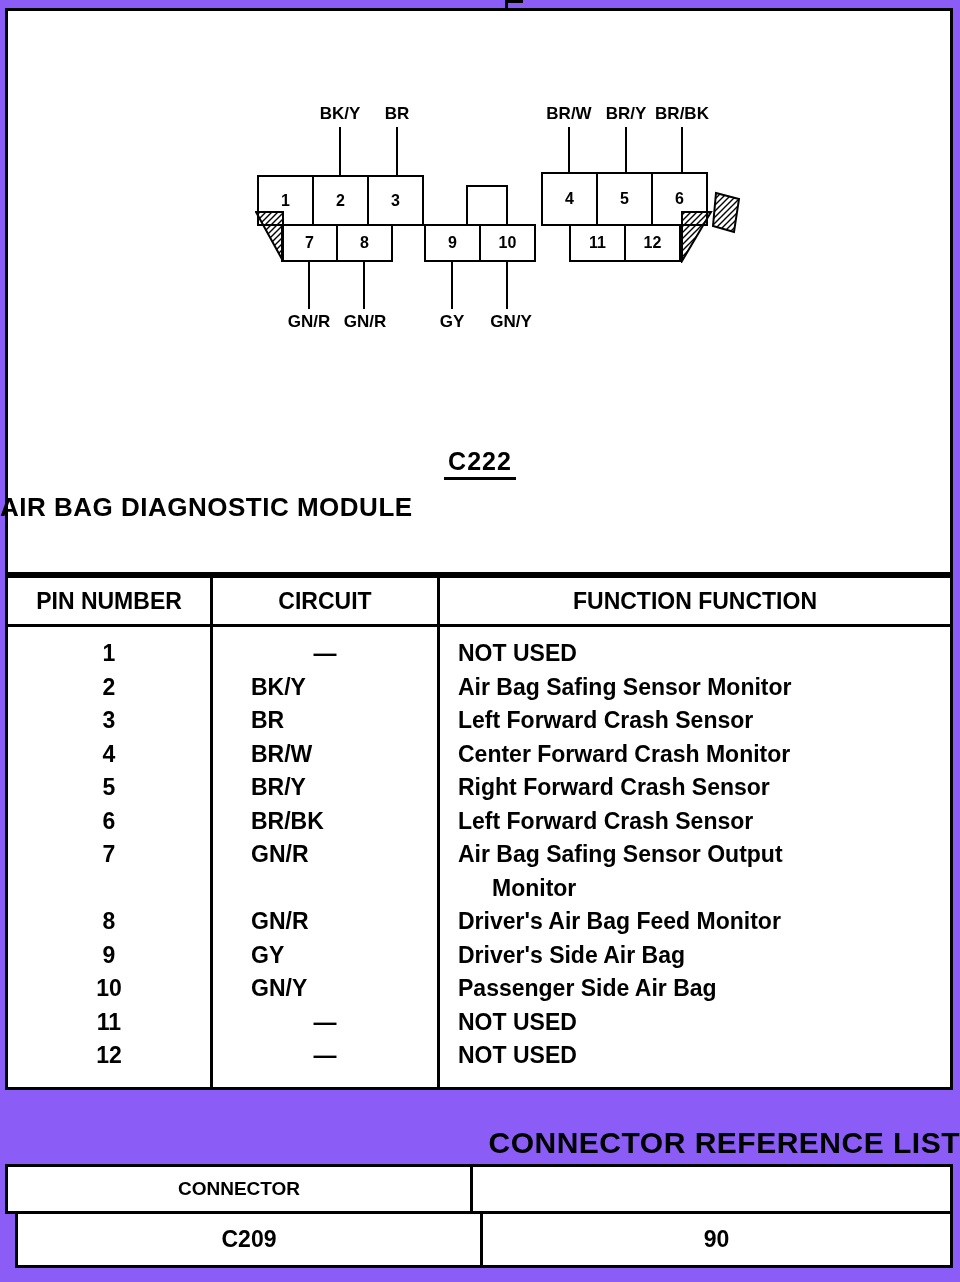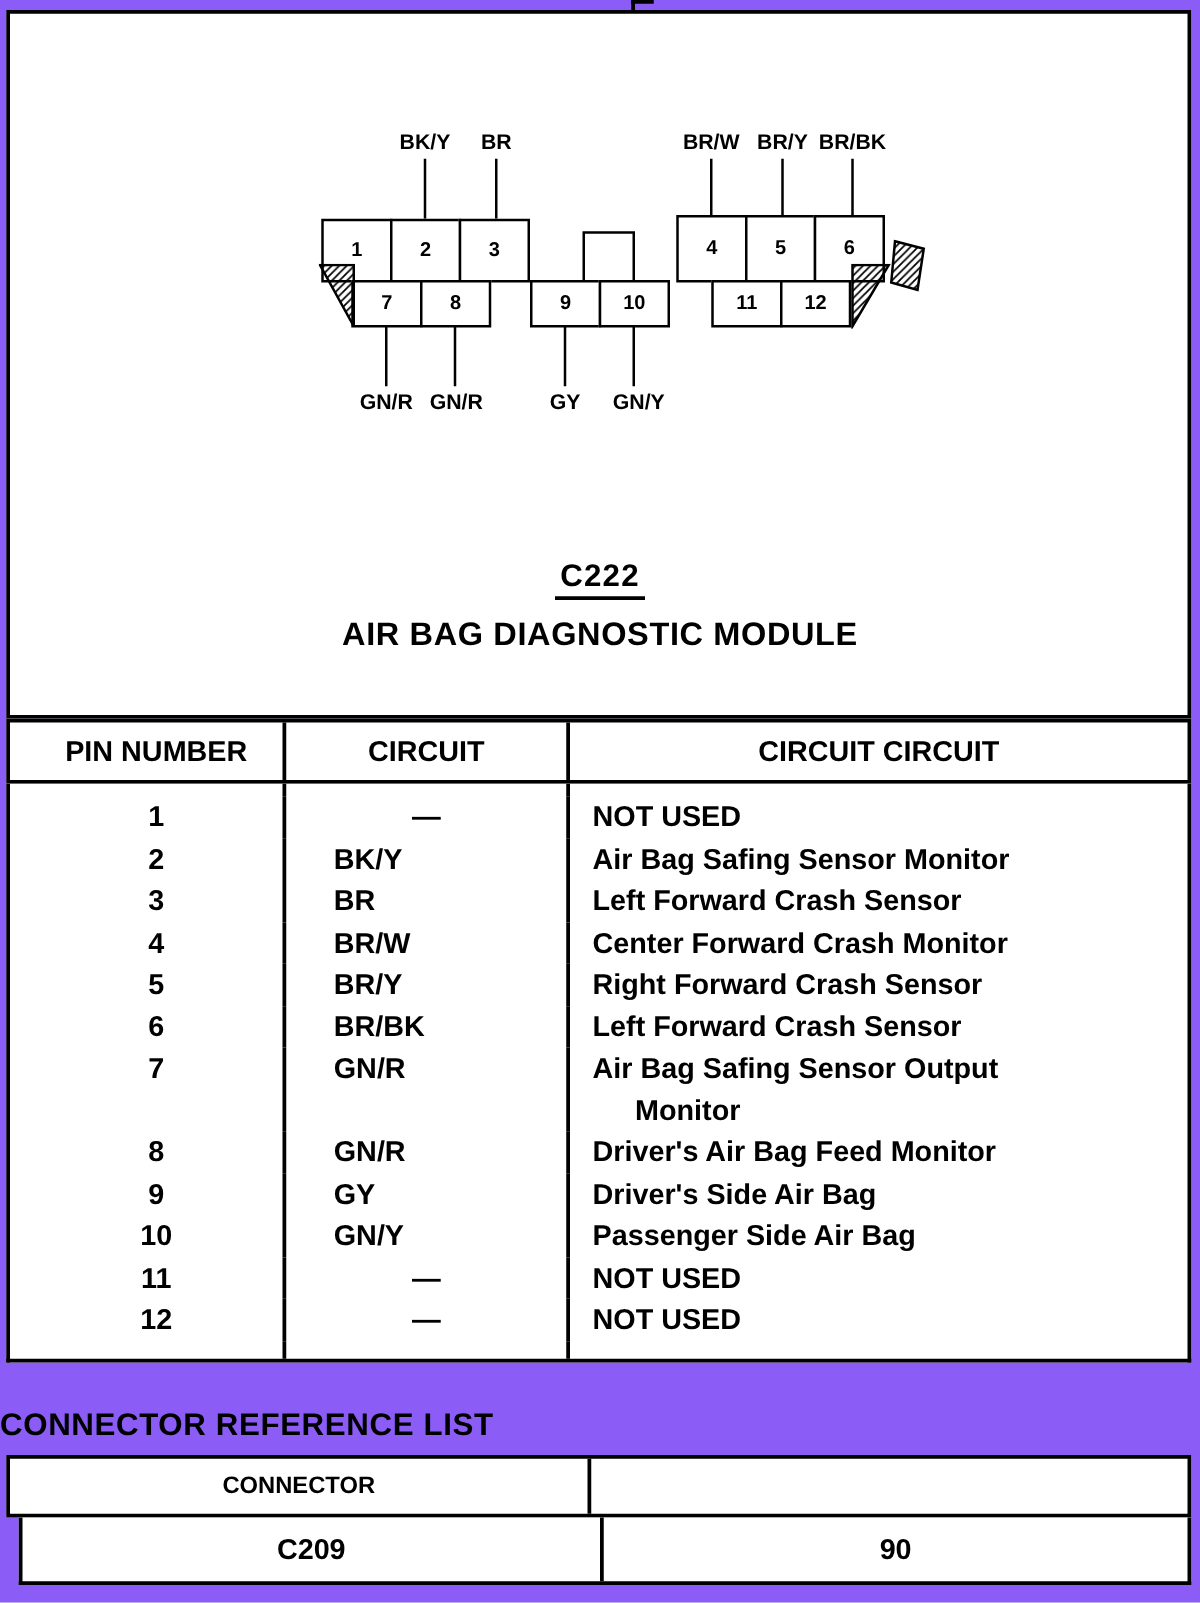--- a/index.html
+++ b/index.html
@@ -11,42 +11,42 @@
   .frame { position:absolute; left:5px; top:8px; width:948px; height:567px; border:3px solid #000; background:#fff; }
   .scan-mark { position:absolute; left:505px; top:0; width:18px; height:9px; border-top:3px solid #000; border-left:3px solid #000; }
 
   .pinbox { position:absolute; border:2px solid #000; background:#fff; display:flex; align-items:center; justify-content:center; font-weight:bold; font-size:16px; }
   .wire-label { position:absolute; transform:translateX(-50%); font-weight:bold; font-size:17px; white-space:nowrap; }
   .vline { position:absolute; width:2px; background:#000; }
   .hatch-svg { position:absolute; }
 
   .conn-id-wrap { position:absolute; left:0; top:447px; width:960px; text-align:center; }
   .conn-id { display:inline-block; font-weight:bold; font-size:25px; border-bottom:3px solid #000; padding:0 4px 1px 4px; letter-spacing:1px; }
-  .conn-title { position:absolute; left:0; top:492px; width:960px; text-align:center; font-weight:bold; font-size:26px; letter-spacing:0.5px; }
+  .conn-title { position:absolute; left:0; top:492px; width:960px; text-align:left; font-weight:bold; font-size:26px; letter-spacing:0.5px; }
 
   
   .pin-table { position:absolute; left:5px; top:575px; width:948px; }
   .pt-header { display:flex; border:3px solid #000; height:52px; font-weight:bold; font-size:23px; background:#fff; }
   .pt-header > div { display:flex; align-items:center; justify-content:center; }
-  .col1 { width:205px; border-right:3px solid #000;margin-left:16px; }
+  .col1 { width:205px; border-right:3px solid #000; }
   .col2 { width:227px; border-right:3px solid #000; }
   .col3 { flex:1; }
   .pt-body { border:3px solid #000; border-top:none; font-weight:bold; font-size:23px; background:#fff; }
   .pt-row { display:flex; line-height:33.5px; }
   .pt-row .col1 { text-align:center; }
   .pt-row .col2 { padding-left:38px; }
   .pt-row .col2.dash { padding-left:0; text-align:center; }
   .pt-row .col3 { padding-left:18px; }
   .spacer-top { height:10px; }
   .spacer-bottom { height:14px; }
   .spacer-row > div { height:100%; }
   .fn-line2 { padding-left:34px; }
 
   
-  .ref-heading { position:absolute; left:0; top:1126px; width:960px; text-align:left; font-weight:bold; font-size:25px; letter-spacing:0.5px; }
+  .ref-heading { position:absolute; left:0; top:1126px; width:960px; text-align:right; font-weight:bold; font-size:30px; letter-spacing:0.5px; }
   .ref-table { position:absolute; left:5px; top:1164px; width:948px; font-weight:bold; }
   .ref-header { display:flex; border:3px solid #000; height:50px; font-size:19px; background:#fff; }
   .ref-row { display:flex; border:3px solid #000; border-top:none; height:54px; font-size:23px; background:#fff;margin-left:10px; }
   .ref-c1 { width:465px; border-right:3px solid #000; display:flex; align-items:center; justify-content:center; }
   .ref-c2 { flex:1; display:flex; align-items:center; justify-content:center; }
 </style>
 </head>
 <body>
 
 <div class="page">
@@ -113,21 +113,21 @@
 
   <div class="conn-id-wrap">
     <span class="conn-id">C222</span>
   </div>
   <div class="conn-title">AIR BAG DIAGNOSTIC MODULE</div>
 
   <div class="pin-table">
     <div class="pt-header">
       <div class="col1">PIN NUMBER</div>
       <div class="col2">CIRCUIT</div>
-      <div class="col3">CIRCUIT CIRCUIT</div>
+      <div class="col3">FUNCTION FUNCTION</div>
     </div>
     <div class="pt-body">
       <div class="pt-row spacer-row spacer-top">
         <div class="col1"></div>
           <div class="col2"></div>
           <div class="col3"></div>
       </div>
 
       <div class="pt-row">
         <div class="col1">1</div>

